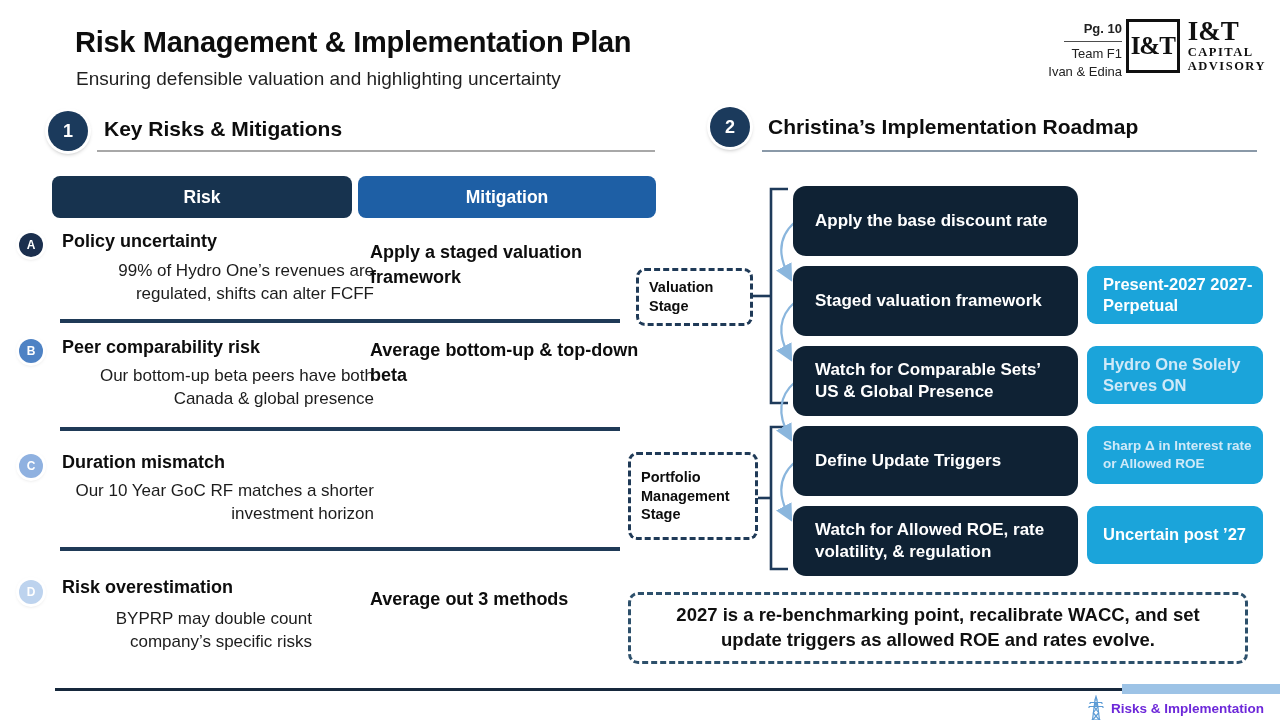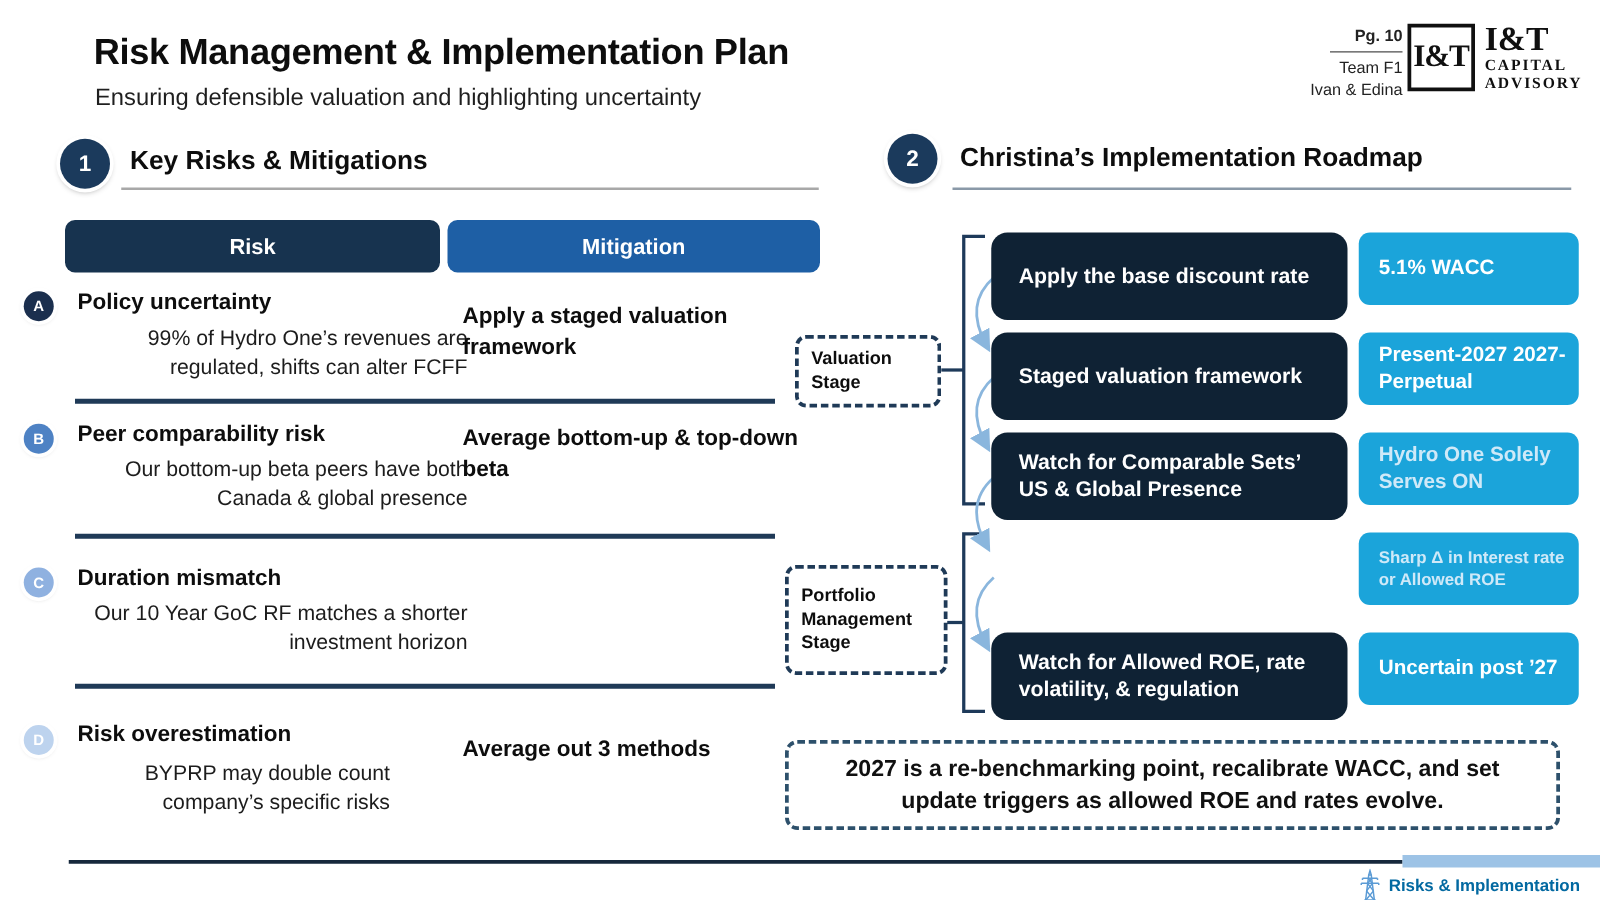--- a/index.html
+++ b/index.html
@@ -68,21 +68,21 @@
   .stage-port { left:628px; top:452px; width:130px; height:88px; }
   .connectors { position:absolute; left:0; top:0; width:1280px; height:720px; pointer-events:none; z-index:1; }
   
   .callout { position:absolute; left:628px; top:592px; width:620px; height:72px; border:3.5px dashed #2d506b; border-radius:10px;
              display:flex; align-items:center; justify-content:center; text-align:center; padding:6px 26px;
              font-size:18.5px; font-weight:600; color:#101010; line-height:1.35; }
   
   .footer-line { position:absolute; left:55px; top:688px; width:1067px; height:3px; background:#16283c; }
   .footer-bar  { position:absolute; left:1122px; top:684px; width:158px; height:10px; background:#9dc3e6; }
   .footer-tab  { position:absolute; right:16px; top:695px; display:flex; align-items:center; gap:5px;
-                 font-size:13.5px; font-weight:600; color:#0369a1; }
+                 font-size:13.5px; font-weight:600; color:#6d28d9; }
 </style>
 </head>
 <body>
 
 <div class="slide">
 
   <div class="title">Risk Management &amp; Implementation Plan</div>
   <div class="subtitle">Ensuring defensible valuation and highlighting uncertainty</div>
 
   <div class="meta">
@@ -155,28 +155,28 @@
       <path d="M795 302 C 779 316, 777 334, 789 356" marker-end="url(#ah)"></path>
       <path d="M795 382 C 779 396, 777 414, 789 436" marker-end="url(#ah)"></path>
       <path d="M795 462 C 779 476, 777 494, 789 516" marker-end="url(#ah)"></path>
     </g>
   </svg>
 
   <div class="stage stage-val">Valuation Stage</div>
   <div class="stage stage-port">Portfolio Management Stage</div>
 
   <div class="step s0">Apply the base discount rate</div>
-  <div class="note s0">5.1% WACC</div>
 
   <div class="step s1">Staged valuation framework</div>
   <div class="note s1">Present-2027 2027-Perpetual</div>
 
   <div class="step s2">Watch for Comparable Sets’ US &amp; Global Presence</div>
   <div class="note s2 tint">Hydro One Solely Serves ON</div>
 
+  <div class="step s3">Define Update Triggers</div>
   <div class="note s3 tint small">Sharp Δ in Interest rate or Allowed ROE</div>
 
   <div class="step s4">Watch for Allowed ROE, rate volatility, &amp; regulation</div>
   <div class="note s4">Uncertain post ’27</div>
 
   <div class="callout">2027 is a re-benchmarking point, recalibrate WACC, and set update triggers as allowed ROE and rates evolve.</div>
 
   <div class="footer-line"></div>
   <div class="footer-bar"></div>
   <div class="footer-tab">

